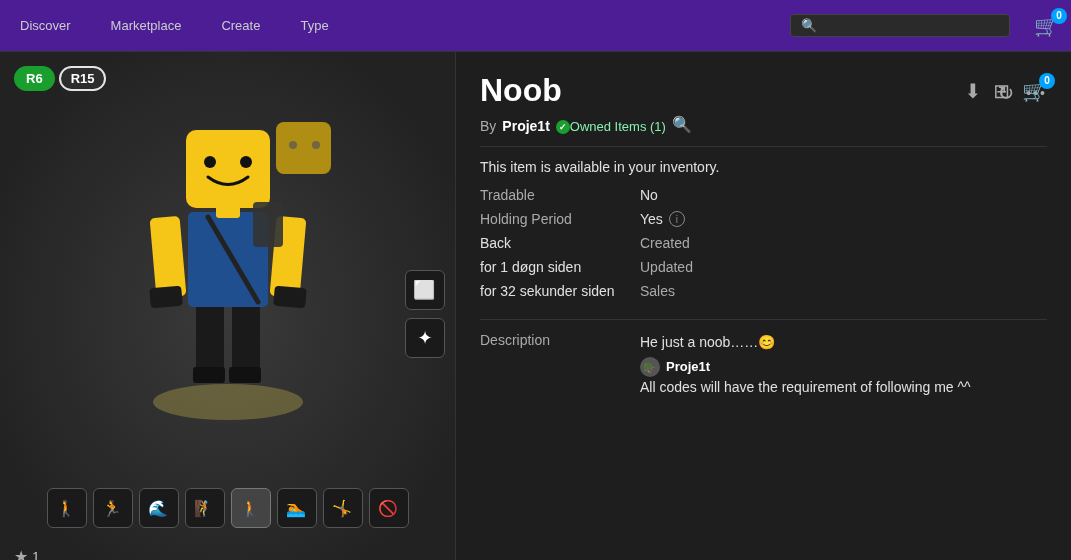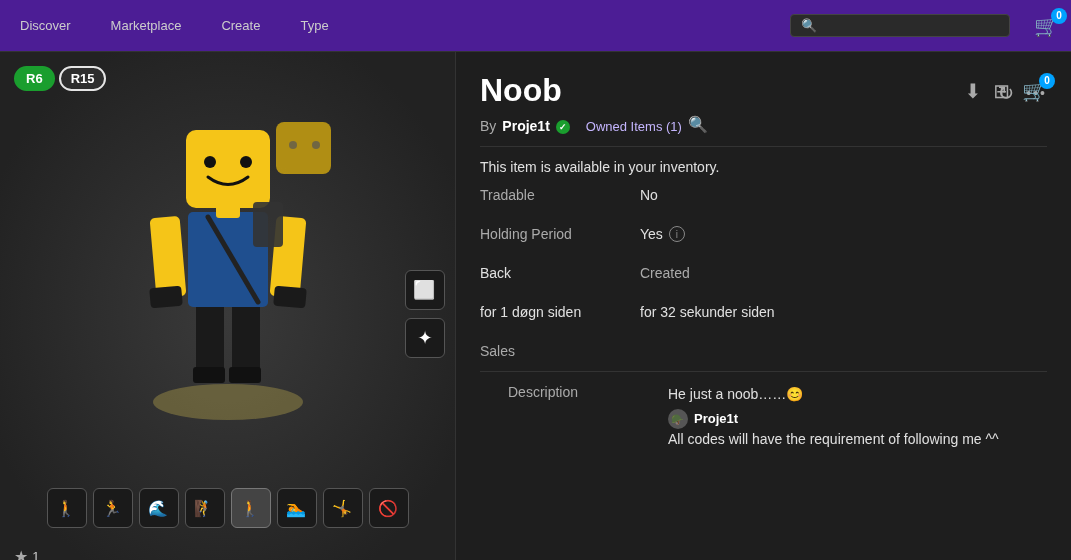--- a/index.html
+++ b/index.html
@@ -235,23 +235,23 @@
     }
     .by-link {
       color: #fff;
       font-weight: 600;
       cursor: pointer;
       text-decoration: none;
     }
     .owned-badge {
       display: flex;
       align-items: center;
-      gap: 16px;
+      gap: 0;
       background: transparent;
-      color: #c4b5fd;
+      color: #86efac;
       font-size: 13px;
       cursor: pointer;
     }
     .owned-dot {
       width: 14px;
       height: 14px;
       background: #1a9e2e;
       border-radius: 50%;
       display: flex;
       align-items: center;
@@ -278,21 +278,21 @@
     .availability-text {
       color: #e0e0e0;
       font-size: 14px;
       margin-bottom: 12px;
     }
 
     
     .detail-grid {
       display: grid;
       grid-template-columns: 160px 1fr;
-      row-gap: 23px;
+      row-gap: 8px;
       margin-bottom: 0;
     }
     .detail-label {
       color: #aaa;
       font-size: 14px;
     }
     .detail-value {
       color: #e0e0e0;
       font-size: 14px;
       display: flex;
@@ -476,30 +476,31 @@
       <span class="detail-value">
         <span>Yes</span>
         <span class="info-circle">i</span>
       </span>
 
       <span class="detail-value">Back</span>
 
       <span class="detail-label">Created</span>
       <span class="detail-value">for 1 døgn siden</span>
 
+      <span class="detail-label">Updated</span>
       <span class="detail-value">for 32 sekunder siden</span>
 
       <span class="detail-label">Sales</span>
       <span class="detail-value"></span>
     </div>
 
     <hr class="divider">
 
     <div class="desc-section">
-      <div style="display:grid; grid-template-columns: 160px 1fr; margin-left: 28px;">
+      <div style="display:grid; grid-template-columns: 160px 1fr;">
         <span class="detail-label desc-label">Description</span>
         <div class="desc-content">
           <div>He just a noob……😊</div>
           <div class="desc-creator-line">
             <div class="creator-avatar">🪖</div>
             <span class="creator-name">Proje1t</span>
           </div>
           <div>All codes will have the requirement of following me ^^</div>
         </div>
       </div>

